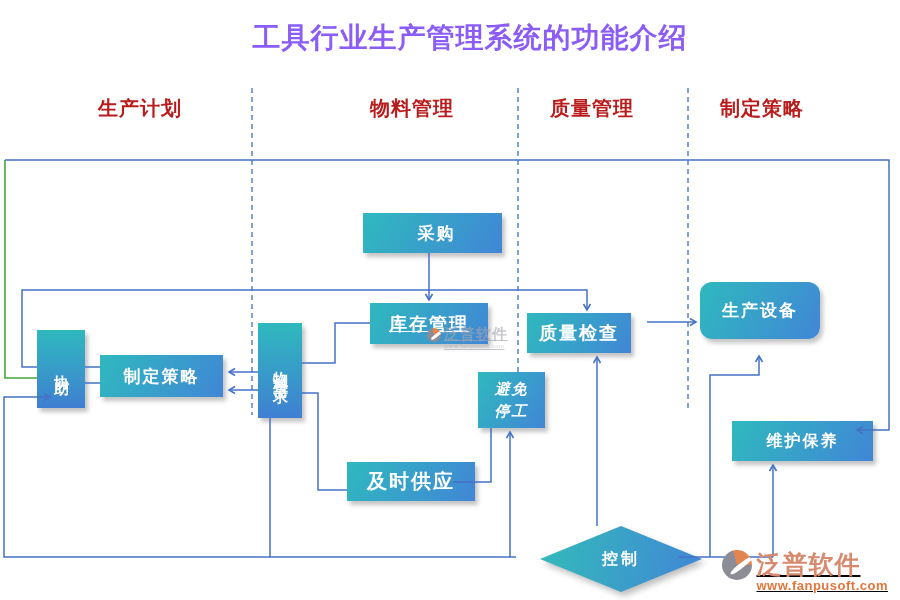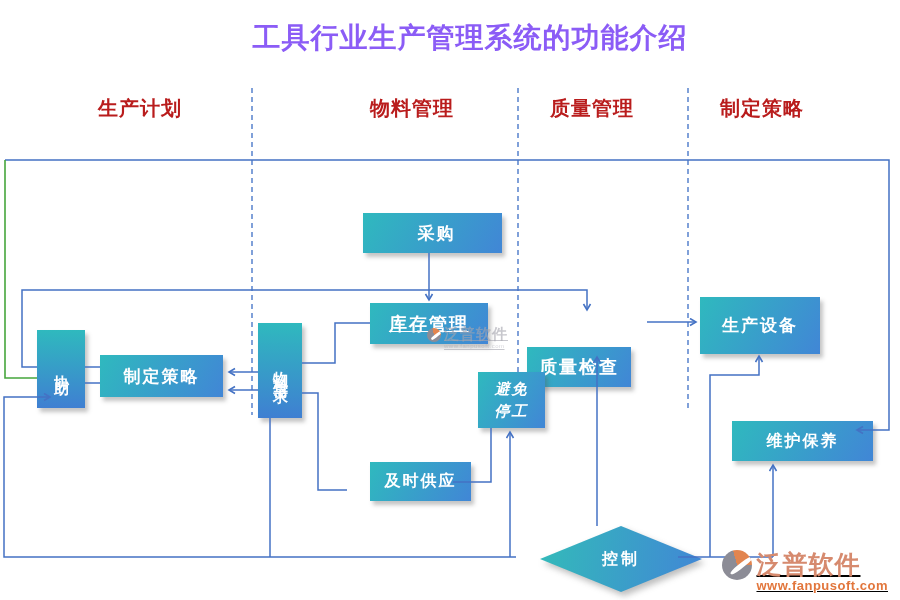--- a/index.html
+++ b/index.html
@@ -31,28 +31,28 @@
     background:linear-gradient(120deg,#2FB9BE 0%,#4186D6 100%);
     color:#ffffff;font-weight:bold;font-size:17px;letter-spacing:2px;
     box-shadow:3px 4px 4px rgba(90,90,90,0.35);text-align:center;
   }
   .node.vert{
     background:linear-gradient(180deg,#2FB9BE 0%,#3F7FD2 100%);
     writing-mode:vertical-rl;text-orientation:upright;letter-spacing:6px;font-size:15px;
   }
   #n-procurement{left:363px;top:213px;width:131px;height:40px;padding-left:8px;}
   #n-inventory{left:370px;top:303px;width:118px;height:41px;font-size:18px;text-decoration:underline;}
-  #n-quality{left:527px;top:313px;width:104px;height:40px;font-size:18px;margin-top:34px;}
-  #n-equipment{left:700px;top:297px;width:120px;height:57px;}
+  #n-quality{left:527px;top:313px;width:104px;height:40px;font-size:18px;}
+  #n-equipment{left:700px;top:282px;width:120px;height:57px;border-radius:12px;}
   #n-assist{left:37px;top:330px;width:48px;height:78px;}
   #n-strategy{left:100px;top:355px;width:123px;height:42px;}
   #n-material{left:258px;top:323px;width:44px;height:95px;}
   #n-avoid{left:478px;top:372px;width:67px;height:56px;font-size:15px;padding:0;font-style:italic;}
   #n-avoid span{display:inline-block;width:34px;word-break:break-all;line-height:1.5;letter-spacing:2px;}
-  #n-timely{left:347px;top:462px;width:101px;height:39px;font-size:16px;margin-left:23px;}
+  #n-timely{left:347px;top:462px;width:128px;height:39px;font-size:20px;}
   #n-maintenance{left:732px;top:421px;width:141px;height:40px;font-size:16px;}
   
   #n-control{
     left:540px;top:526px;width:162px;height:66px;background:none;box-shadow:none;
     filter:drop-shadow(3px 4px 3px rgba(90,90,90,0.4));
   }
   #n-control .diamond{
     position:absolute;inset:0;display:flex;align-items:center;justify-content:center;
     background:linear-gradient(100deg,#33BBB9 0%,#4186D6 100%);
     clip-path:polygon(50% 0,100% 50%,50% 100%,0 50%);

